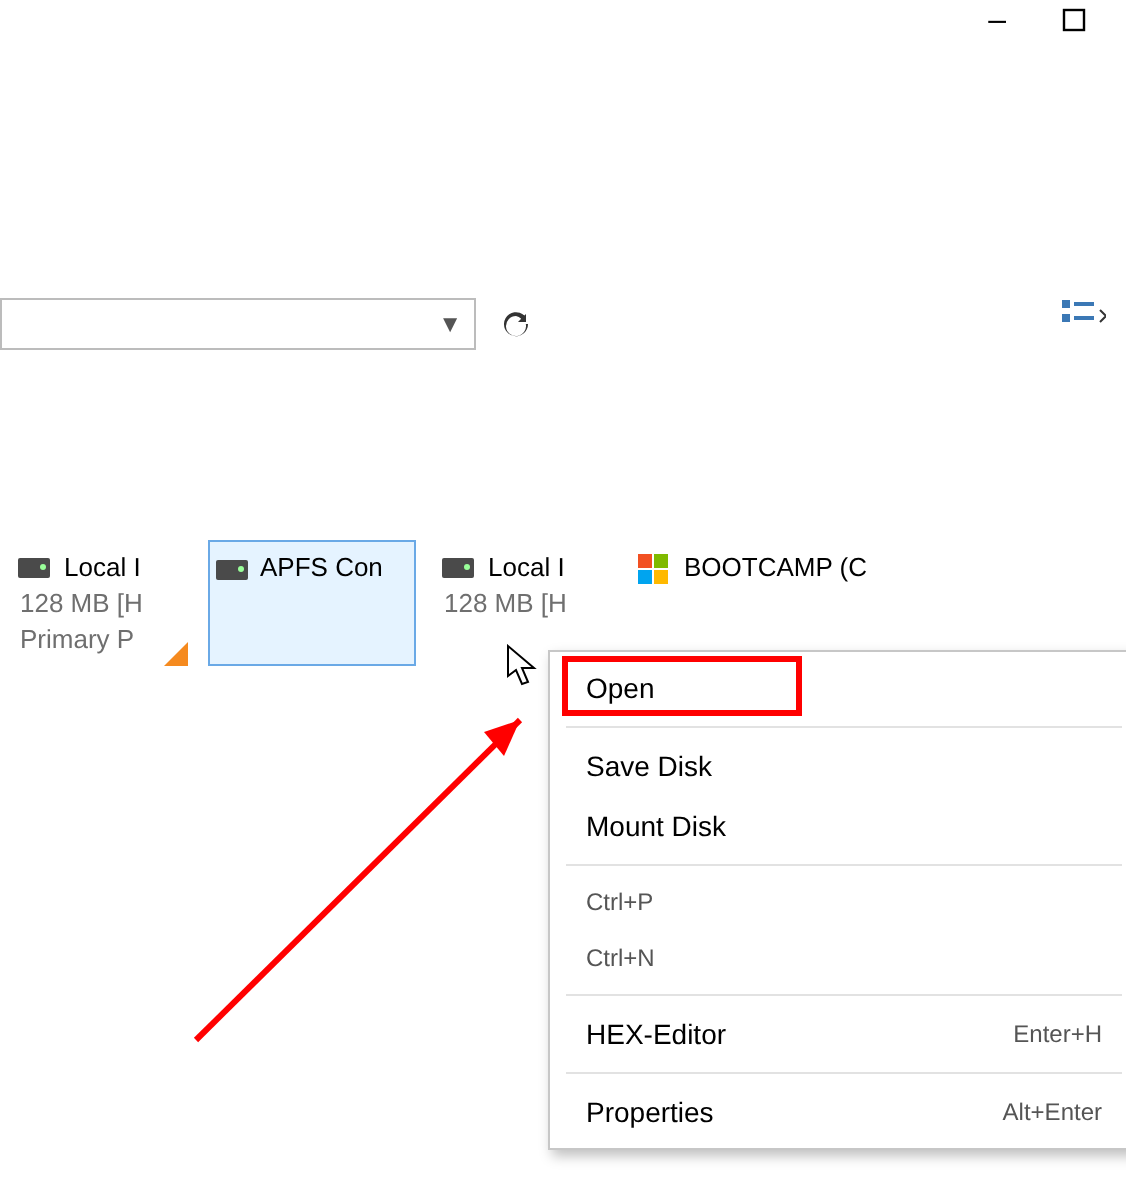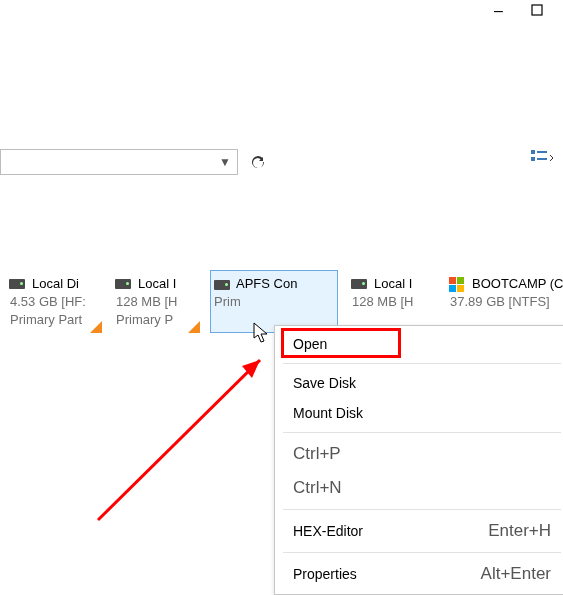--- a/index.html
+++ b/index.html
@@ -9,36 +9,36 @@
   .win-controls span{color:#000}
   
   .addr{position:absolute;top:149px;left:0;width:238px;height:26px;border:1px solid #bcbcbc;background:#fff;display:flex;align-items:center;justify-content:flex-end;padding-right:6px;box-sizing:border-box}
   .chev{font-size:12px;color:#555}
   .refresh-btn{position:absolute;top:149px;left:244px;width:26px;height:26px;display:flex;align-items:center;justify-content:center;border:1px solid transparent}
   .view-btn{position:absolute;top:149px;right:10px;line-height:1}
   
   .disks{position:absolute;top:270px;left:6px;display:flex;gap:10px}
   .disk{position:relative;width:96px;padding:6px 4px 6px 4px;box-sizing:border-box}
   .disk.w90{width:88px}
-  .disk.w108{width:128px}
+  .disk.w108{width:104px}
   .disk.sel{background:#e5f3ff;border:1px solid #6aa9e6;padding:5px 3px}
   .disk .name{white-space:nowrap;overflow:hidden;text-overflow:clip;font-size:13px;color:#000;margin-left:22px}
   .disk .line{white-space:nowrap;overflow:hidden;font-size:13px;color:#6f6f6f;margin-top:3px}
   .disk .icon{position:absolute;top:7px;left:3px}
   .corner{position:absolute;bottom:0;right:0;width:0;height:0;border-left:12px solid transparent;border-bottom:12px solid #f58a1f}
   
   .hdd{width:16px;height:10px;background:#4a4a4a;border-radius:1px;position:relative;margin-top:2px}
   .hdd:after{content:"";position:absolute;right:2px;top:3px;width:3px;height:3px;background:#9f9;border-radius:50%}
   .boot-icon{display:flex;flex-wrap:wrap;width:16px;height:16px}
   .boot-icon span{width:7px;height:7px;margin:0 1px 1px 0}
   
   .ctx{position:absolute;top:325px;left:274px;width:290px;background:#fff;border:1px solid #c7c7c7;box-shadow:2px 3px 6px rgba(0,0,0,.25);padding:3px 2px;font-size:14px}
   .ctx .item{display:flex;align-items:center;justify-content:space-between;padding:7px 16px;white-space:nowrap}
   .ctx .sep{height:1px;background:#e2e2e2;margin:4px 6px}
-  .ctx .sc{color:#555;font-size:17px}
+  .ctx .sc{color:#555;font-size:12px}
   
   .redbox{position:absolute;top:2px;left:6px;width:120px;height:30px;border:3px solid #ff0000;box-sizing:border-box;pointer-events:none}
   
   .cursor{position:absolute;top:322px;left:253px;pointer-events:none}
   
   .arrow{position:absolute;top:350px;left:88px;pointer-events:none}
 </style>
 </head>
 <body>
 <div class="stage">
@@ -65,46 +65,36 @@
     <rect x="0" y="1" width="4" height="4" fill="#3b78b5"></rect>
     <rect x="6" y="2" width="10" height="2" fill="#3b78b5"></rect>
     <rect x="0" y="8" width="4" height="4" fill="#3b78b5"></rect>
     <rect x="6" y="9" width="10" height="2" fill="#3b78b5"></rect>
     <path d="M19 6 l3 3 l-3 3" fill="none" stroke="#333" stroke-width="1"></path>
   </svg>
 </div>
 
 <div class="disks">
 
-  <div class="disk">
-    <div class="icon">
-          <div class="hdd"></div>
-        </div>
-    <div class="name">Local Di</div>
-    <div class="line">4.53 GB [HF:</div>
-    <div class="line">Primary Part</div>
-    <div class="corner"></div>
-  </div>
 
   <div class="disk w90">
     <div class="icon">
           <div class="hdd"></div>
         </div>
     <div class="name">Local I</div>
     <div class="line">128 MB [H</div>
     <div class="line">Primary P</div>
     <div class="corner"></div>
   </div>
 
   <div class="disk w108 sel">
     <div class="icon">
           <div class="hdd"></div>
         </div>
     <div class="name">APFS Con</div>
-    <div class="line">Prim</div>
   </div>
 
   <div class="disk w90">
     <div class="icon">
           <div class="hdd"></div>
         </div>
     <div class="name">Local I</div>
     <div class="line">128 MB [H</div>
     <div class="line"></div>
   </div>
@@ -112,21 +102,20 @@
   <div class="disk" style="width:140px">
     <div class="icon">
       <div class="boot-icon">
         <span style="background:#f25022"></span>
             <span style="background:#7fba00"></span>
         <span style="background:#00a4ef"></span>
             <span style="background:#ffb900"></span>
       </div>
     </div>
     <div class="name">BOOTCAMP (C</div>
-    <div class="line">37.89 GB [NTFS]</div>
   </div>
 </div>
 
 <svg class="cursor" width="18" height="22">
   <path d="M1 1 L1 16 L5 13 L8 20 L11 19 L8 12 L14 12 Z" fill="#fff" stroke="#000" stroke-width="1"></path>
 </svg>
 
 <div class="ctx">
   <div class="redbox"></div>
   <div class="item">

